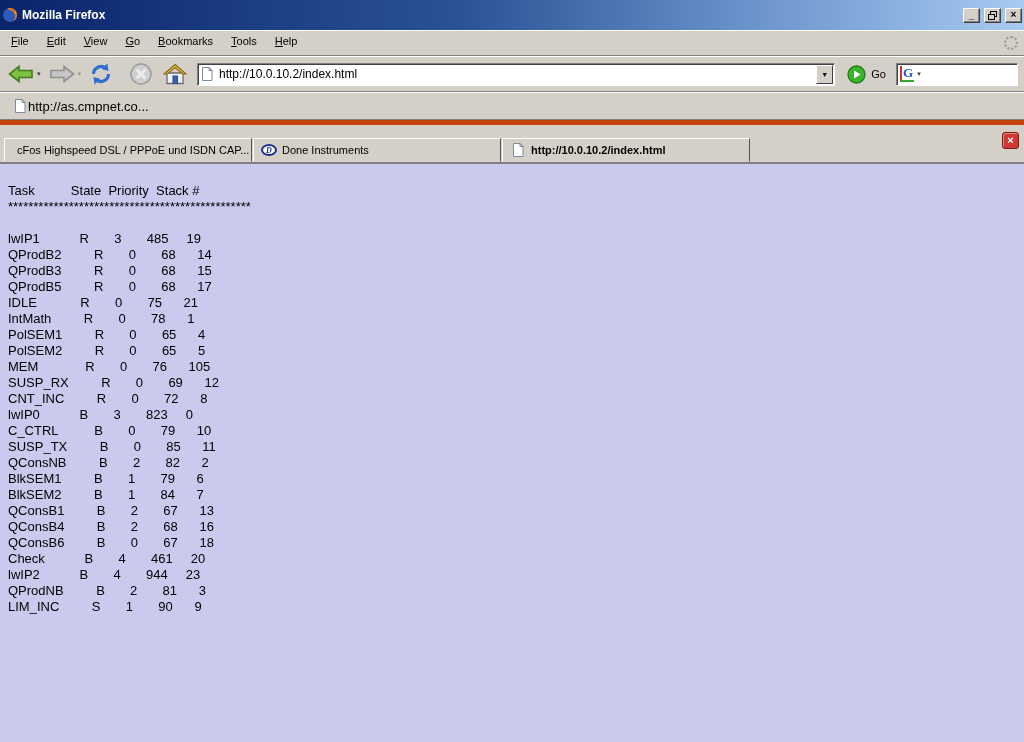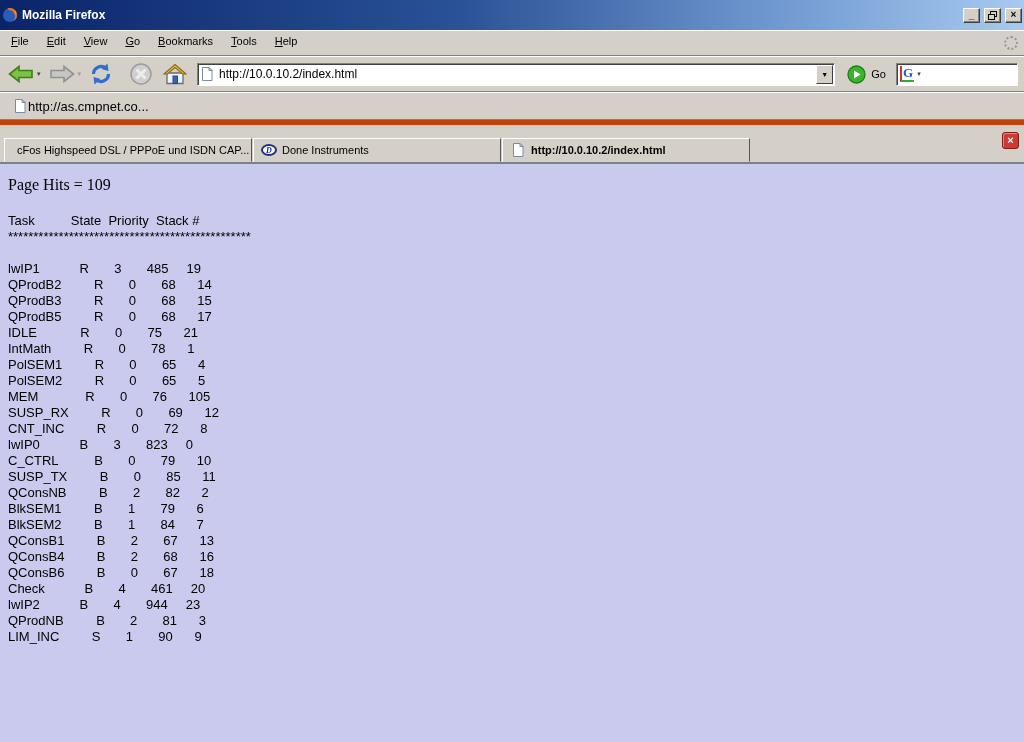--- a/index.html
+++ b/index.html
@@ -232,21 +232,20 @@
     <svg class="icon16" viewBox="0 0 16 16" width="16" height="16">
       <path d="M3.5 1.5 H10 L13 4.5 V14.5 H3.5 Z" fill="#ffffff" stroke="#7a8aa0"></path>
       <path d="M10 1.5 V4.5 H13 Z" fill="#dde4f0" stroke="#7a8aa0"></path>
     </svg>
     <span>http://10.0.10.2/index.html</span>
   </div>
   <span class="tab-close">×</span>
 </div>
 
 <div class="content">
-  <p class="page-hits">Page Hits = 109</p>
   <pre class="task-table">Task          State  Priority  Stack #
 ************************************************
 
 lwIP1           R       3       485     19
 QProdB2         R       0       68      14
 QProdB3         R       0       68      15
 QProdB5         R       0       68      17
 IDLE            R       0       75      21
 IntMath         R       0       78      1
 PolSEM1         R       0       65      4

